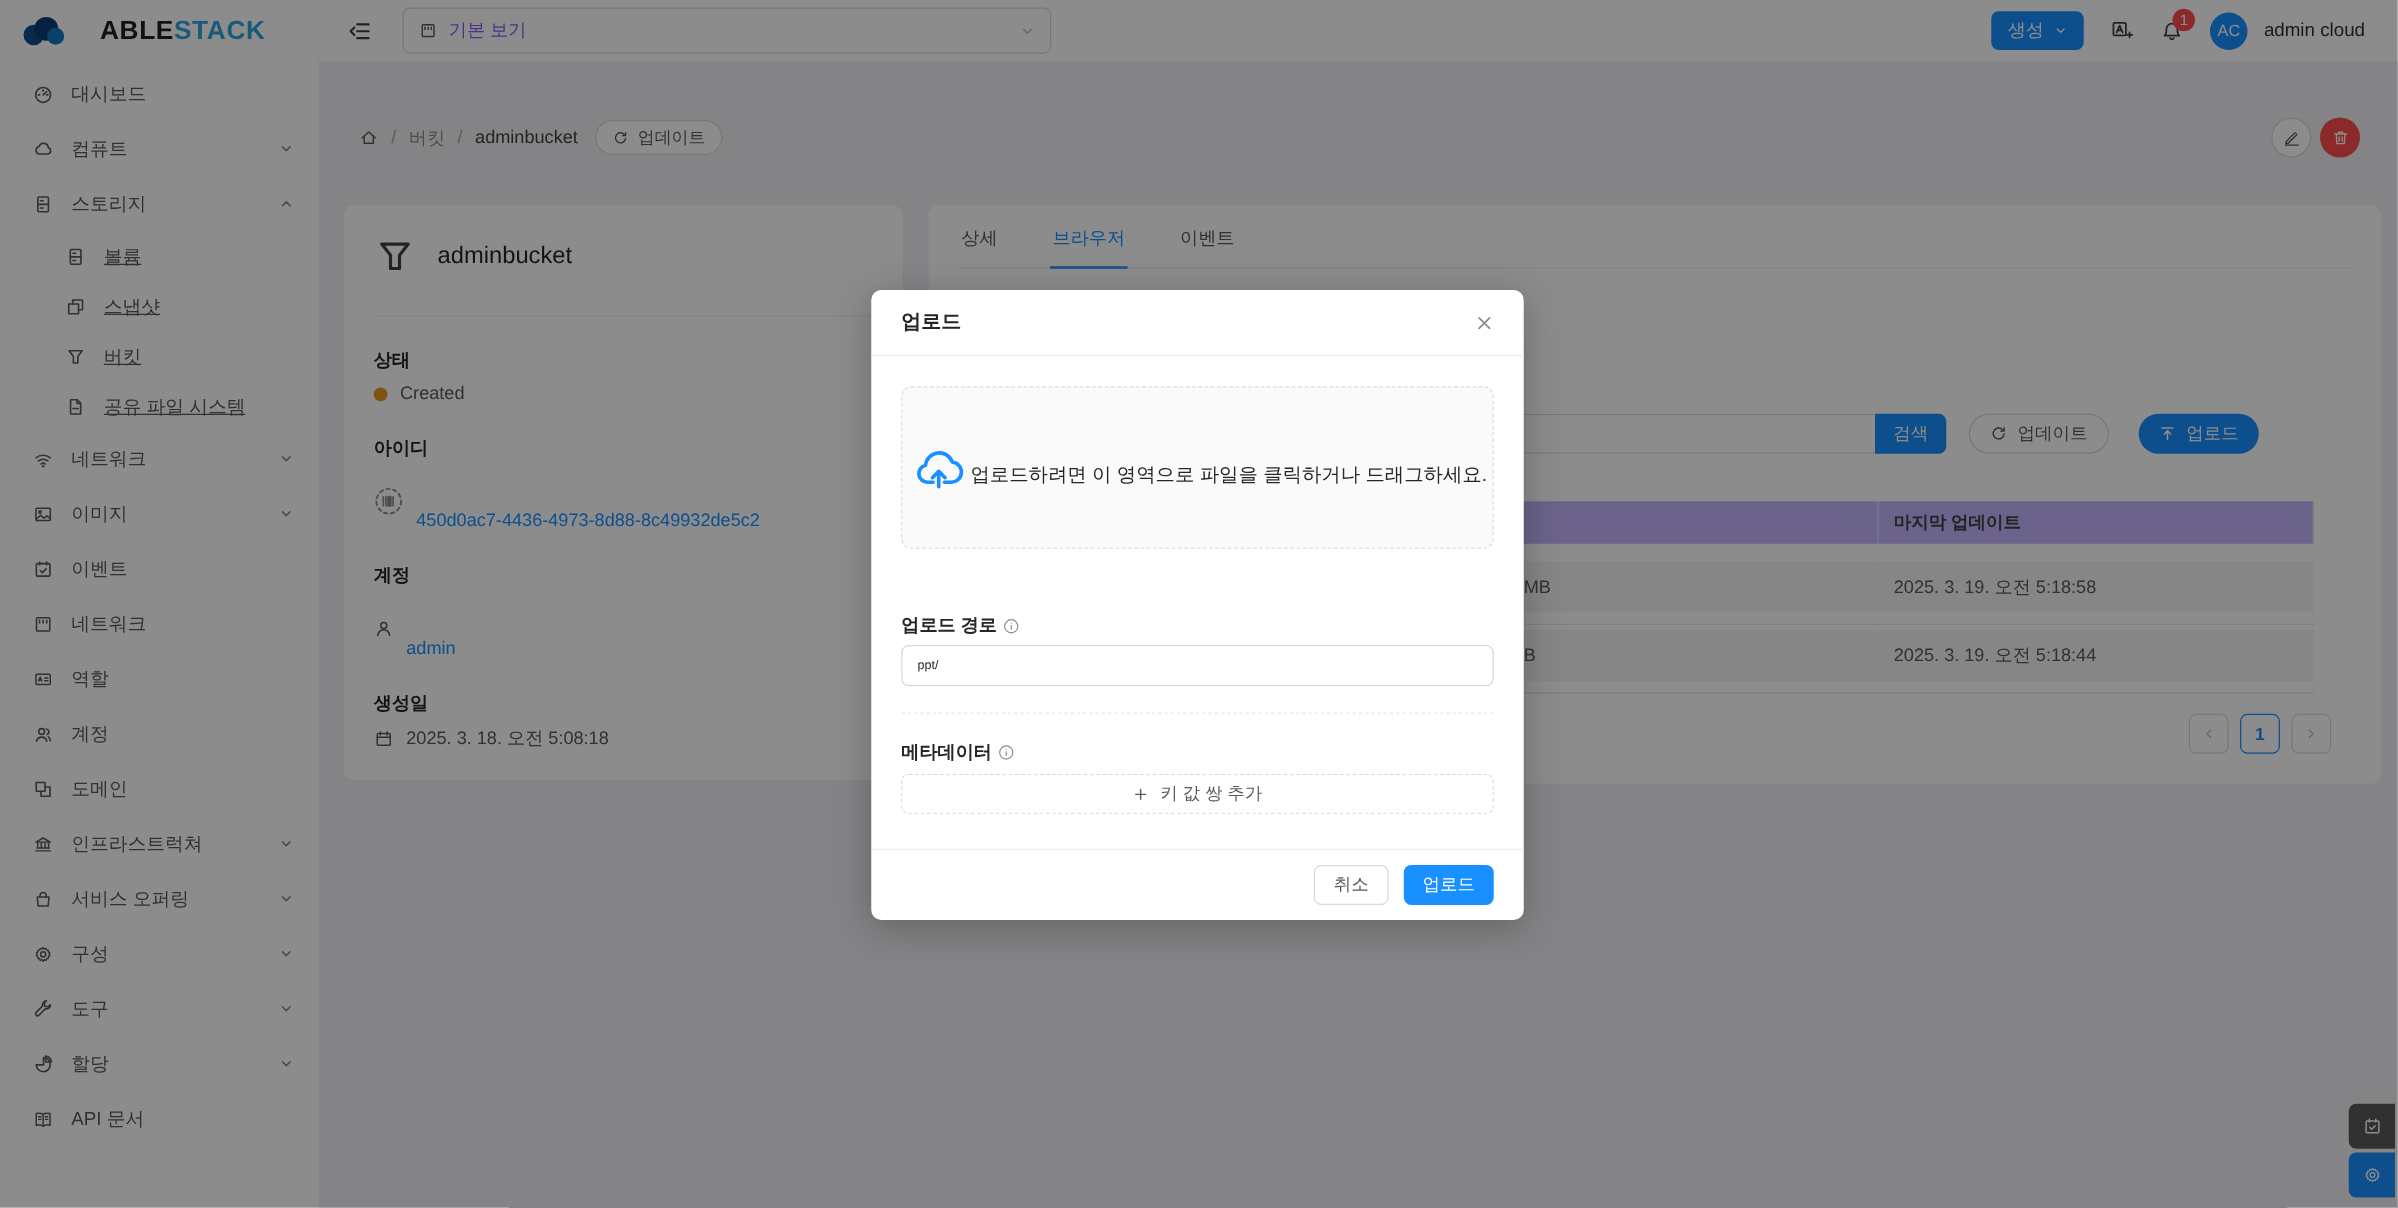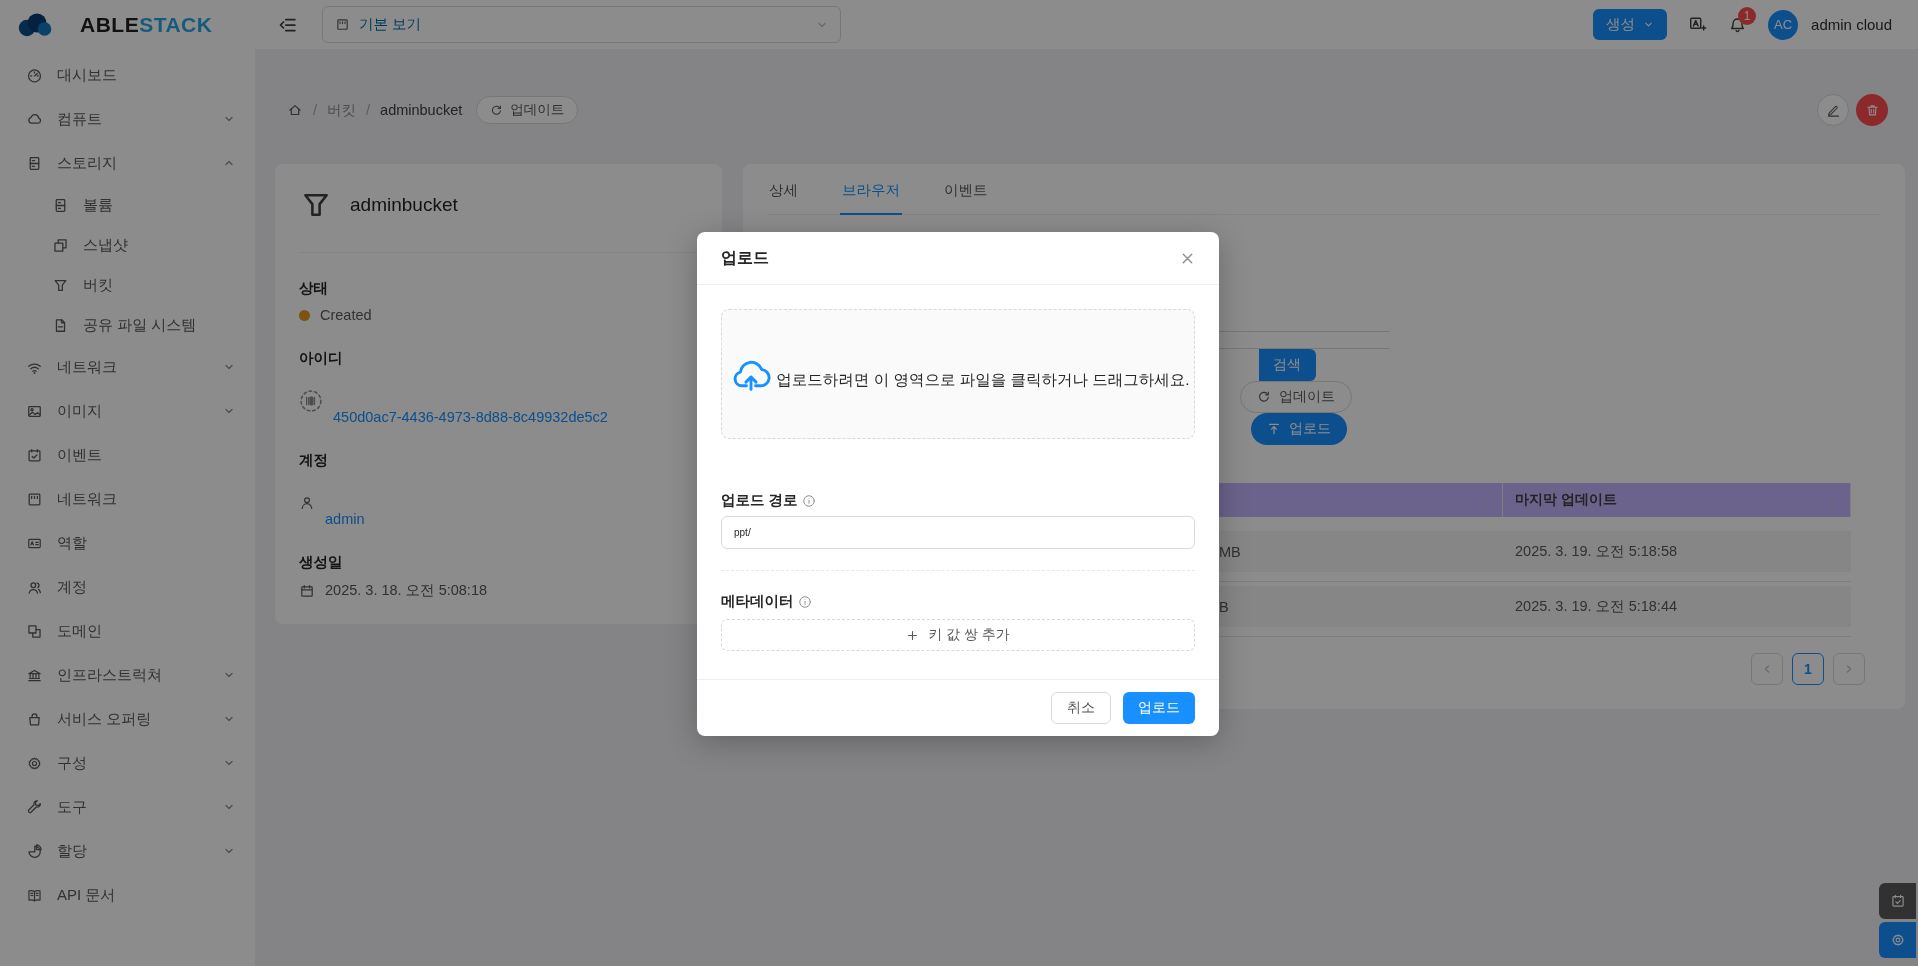--- a/index.html
+++ b/index.html
@@ -10,30 +10,30 @@
   .app { display:flex; width:100%; height:100%; }
 
   
   .sidebar { width:255px; background:#fff; flex:none; height:100%; }
   .logo { height:49px; display:flex; align-items:center; padding-left:16px;gap:22px; }
   .logo-text { font-size:21px; font-weight:bold; letter-spacing:.5px; margin-left:6px; }
   .logo-able { color:#1f1f1f; }
   .logo-stack { color:#2ba7e0; }
   .menu { padding-top:4px; }
   .side-item { height:44px; display:flex; align-items:center; padding:0 20px 0 26px; color:#595959; font-size:15px; cursor:pointer; }
-  .side-item.sub { height:40px; padding-left:52px; }
+  .side-item.sub { height:40px; padding-left:52px;text-decoration:underline; }
   .side-item .sicon { width:17px; height:17px; margin-right:14px; color:#595959; flex:none; }
   .side-item .slabel { flex:1; white-space:nowrap; }
   .side-item .chev { width:12px; height:12px; color:#8c8c8c; }
 
   
   .main-col { flex:1; display:flex; flex-direction:column; min-width:0; }
   .header { height:49px; background:#fff; display:flex; align-items:center; padding:0 26px 0 23px; flex:none; }
   .fold { width:20px; height:20px; color:#404040; cursor:pointer; }
-  .view-select { width:519px; height:37px; border:1px solid #d9d9d9; border-radius:6px; background:#fff; display:flex; align-items:center; gap:9px; padding:0 12px; margin-left:24px; font-size:14.5px; color:#0369a1; cursor:pointer; }
+  .view-select { width:519px; height:37px; border:1px solid #d9d9d9; border-radius:6px; background:#fff; display:flex; align-items:center; gap:9px; padding:0 12px; margin-left:24px; font-size:14.5px; color:#8b5cf6; cursor:pointer; }
   .view-select .vs-chev { width:12px; height:12px; color:#bfbfbf; margin-left:auto; }
   .vs-icon { width:15px; height:15px; color:#595959; }
   .user-area { margin-left:auto; display:flex; align-items:center; gap:21px; }
   .create-btn { height:31px; background:#1890ff; color:#fff; border:none; border-radius:6px; padding:0 13px; font-size:14.5px; display:flex; align-items:center; gap:8px; cursor:pointer; }
   .create-btn .c-chev { width:11px; height:11px; color:#fff; }
   .hicon { width:19px; height:19px; color:#404040; cursor:pointer; }
   .bell-wrap { position:relative; cursor:pointer; }
   .badge { position:absolute; top:-8px; left:10px; min-width:18px; height:18px; padding:0 5px; background:#ff4d4f; color:#fff; border-radius:9px; font-size:12px; display:flex; align-items:center; justify-content:center; }
   .avatar { width:30px; height:30px; border-radius:50%; background:#1890ff; color:#fff; font-size:13px; display:flex; align-items:center; justify-content:center; cursor:pointer; }
   .user-name { font-size:15px; color:#303030; margin-left:-8px; }
@@ -70,21 +70,21 @@
   .f-value svg { width:16px; height:16px; color:#595959; flex:none; }
   .f-value .bc { width:24px; height:24px; color:#8c8c8c; }
   .dot { width:11px; height:11px; border-radius:50%; }
   .link { color:#1890ff; text-decoration:none; cursor:pointer;margin-top:32px; }
 
   .detail-card { flex:1; padding:0 24px 24px; min-width:0; }
   .tabs { display:flex; gap:40px; border-bottom:1px solid #f0f0f0; }
   .tab { padding:17px 2px 13px; font-size:14.5px; color:#595959; cursor:pointer; }
   .tab.active { color:#1890ff; font-weight:500; border-bottom:2px solid #1890ff; margin-bottom:-1px; }
 
-  .search-row { margin-top:116px; display:flex; align-items:center; padding-right:74px;flex-direction:column; }
+  .search-row { margin-top:116px; display:flex; align-items:center; padding-right:74px; }
   .search-input { flex:1; height:32px; border:1px solid #d9d9d9; border-right:none; border-radius:6px 0 0 6px; padding:0 12px; font-size:14px; outline:none; background:#fff; min-width:0; }
   .search-btn { width:57px; height:32px; background:#1890ff; color:#fff; border:none; border-radius:0 6px 6px 0; font-size:14px; cursor:pointer; }
   .pill { height:32px; border-radius:16px; display:flex; align-items:center; gap:8px; padding:0 16px; font-size:14px; cursor:pointer; }
   .pill svg { width:14px; height:14px; }
   .pill.ghost { margin-left:18px; border:1px solid #d9d9d9; background:#fff; color:#595959; }
   .pill.primary { margin-left:24px; border:none; background:#1890ff; color:#fff; }
 
   .table { margin-top:38px; }
   .thead, .trow { display:grid; grid-template-columns:330px 406px 1fr 30px; align-items:center; }
   .thead { height:34px; font-size:14px; font-weight:bold; color:#404040; }

